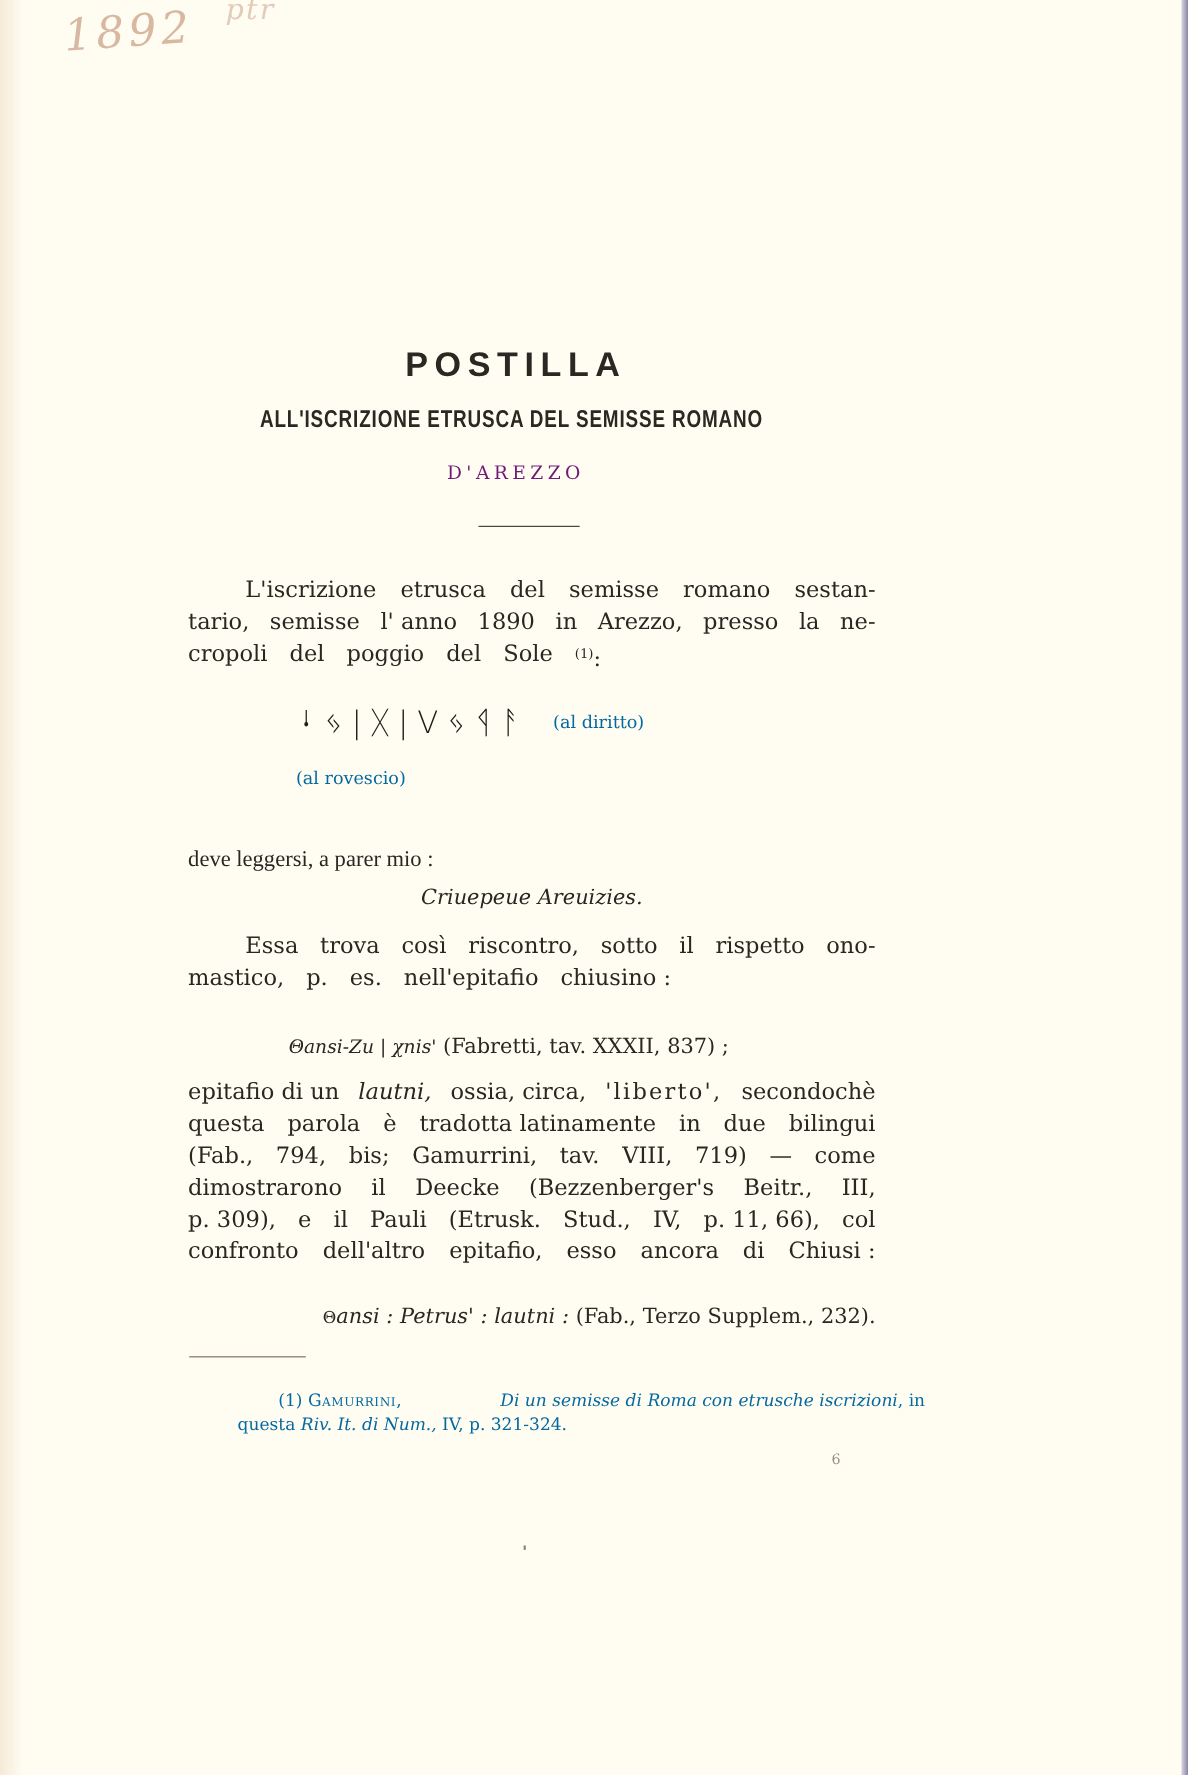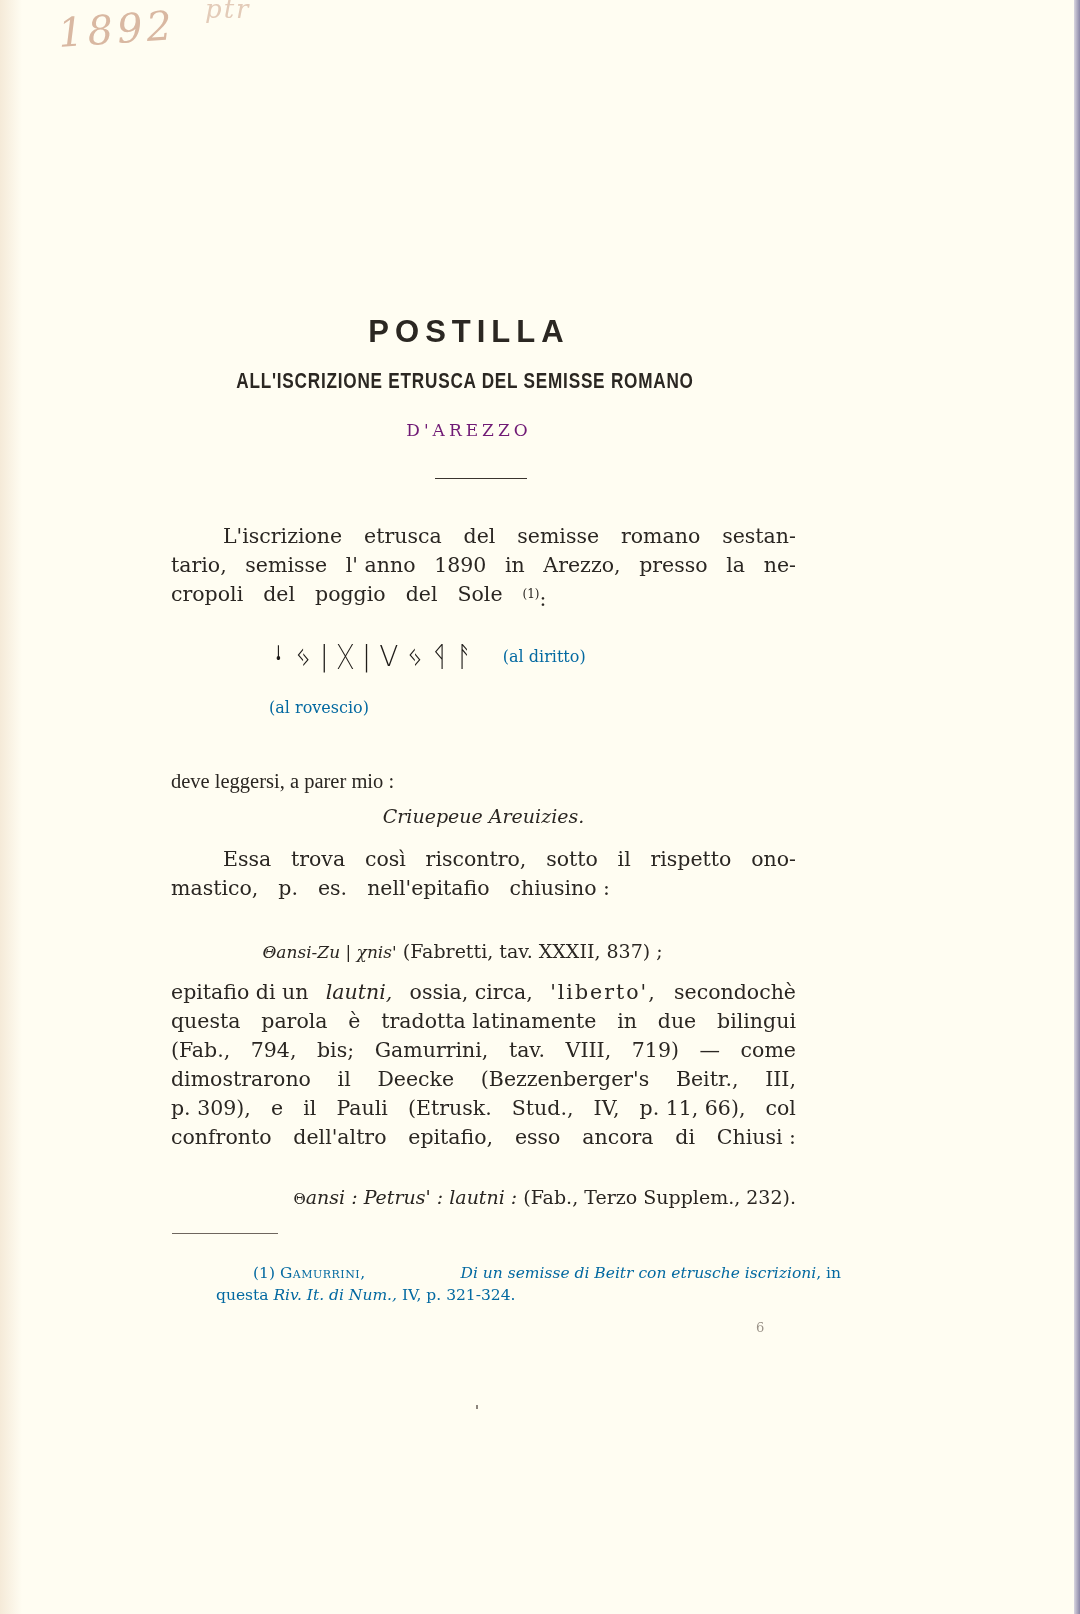--- a/index.html
+++ b/index.html
@@ -237,21 +237,21 @@
   </div>
 
   <div class="fn-rule"></div>
 
   <div class="footnote" style="top:1262px;">
     <div class="line" style="padding-left:37px;">
       <span>
         <span>(1)</span>
         <span class="sc">Gamurrini,</span>
       </span>
-      <span><span class="it">Di un semisse di Beitr con etrusche iscrizioni</span><span>, in</span></span>
+      <span><span class="it">Di un semisse di Roma con etrusche iscrizioni</span><span>, in</span></span>
     </div>
     <div>
       <span>questa</span>
       <span class="it">Riv. It. di Num.,</span>
       <span>IV, p. 321-324.</span>
     </div>
   </div>
 
   <div class="page-num">6</div>
 

